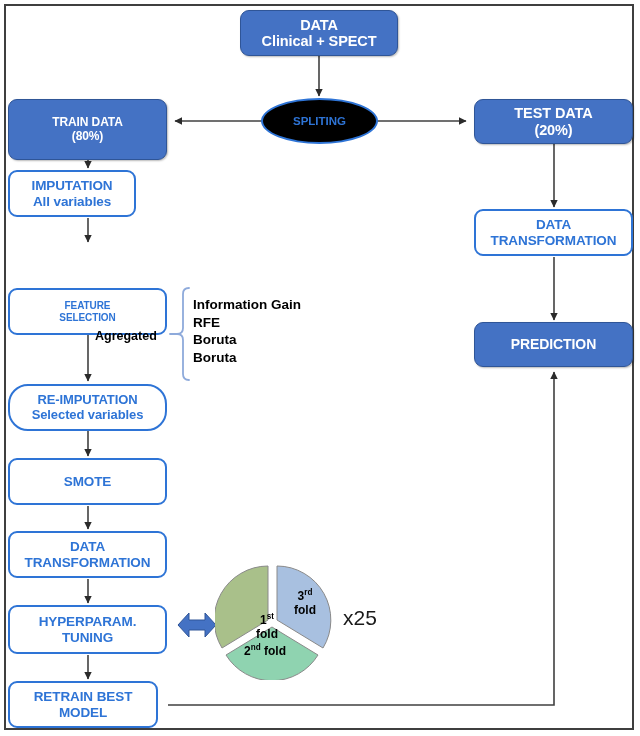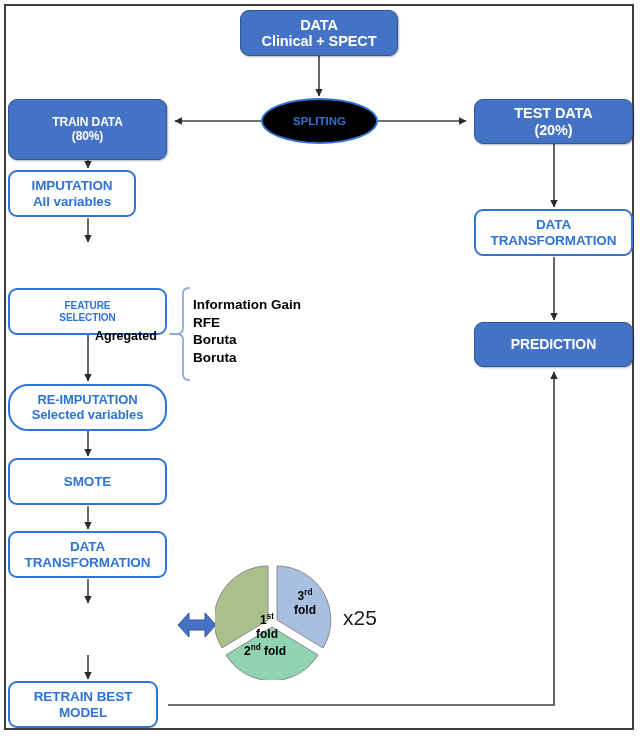--- a/index.html
+++ b/index.html
@@ -178,20 +178,24 @@
 
   <div class="node outlined" style="left:8px;top:458px;width:159px;height:47px;font-size:13.5px;">
     <span class="ln">SMOTE</span>
   </div>
 
   <div class="node outlined" style="left:8px;top:531px;width:159px;height:47px;font-size:13.5px;">
     <span class="ln">DATA</span>
     <span class="ln">TRANSFORMATION</span>
   </div>
 
+  <div class="node outlined" style="left:8px;top:605px;width:159px;height:49px;font-size:13.5px;">
+    <span class="ln">HYPERPARAM.</span>
+    <span class="ln">TUNING</span>
+  </div>
 
   <div class="node outlined" style="left:8px;top:681px;width:150px;height:47px;font-size:13.5px;">
     <span class="ln">RETRAIN BEST</span>
     <span class="ln">MODEL</span>
   </div>
 
   <div class="node outlined" style="left:474px;top:209px;width:159px;height:47px;font-size:13.5px;">
     <span class="ln">DATA</span>
     <span class="ln">TRANSFORMATION</span>
   </div>

